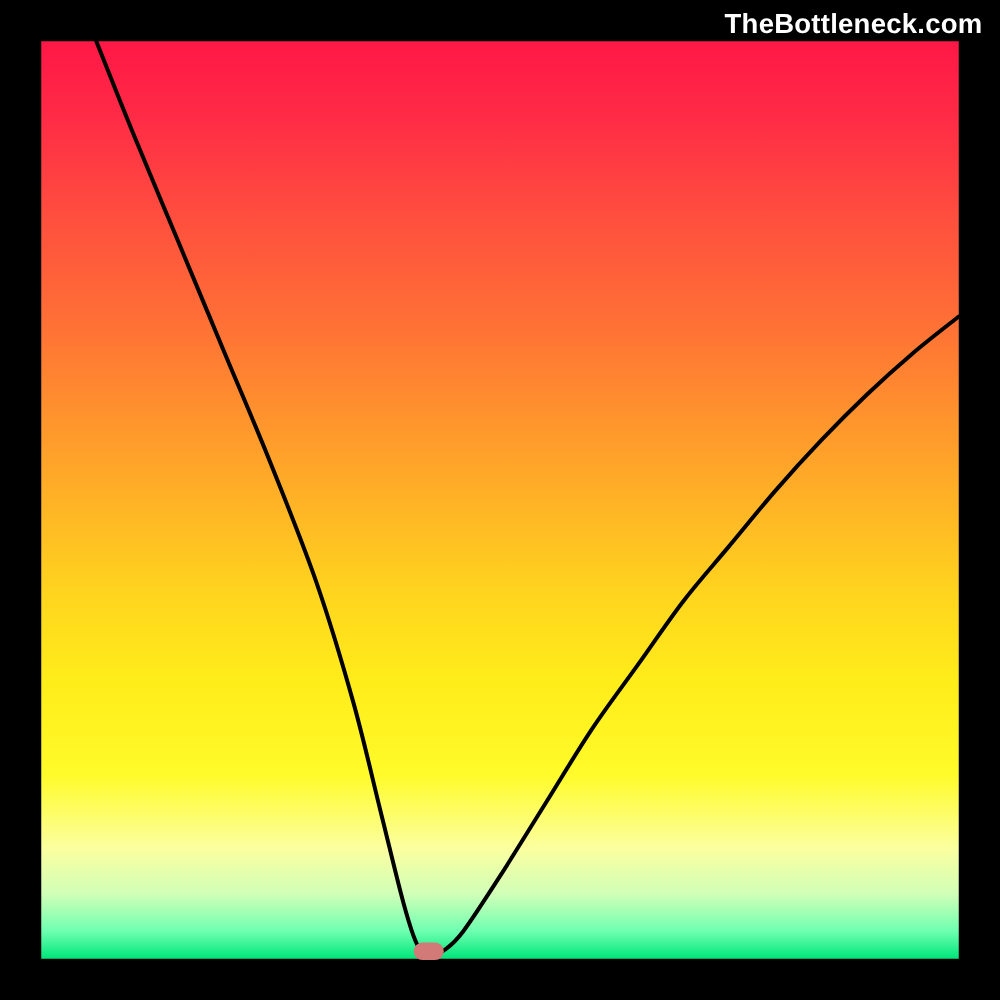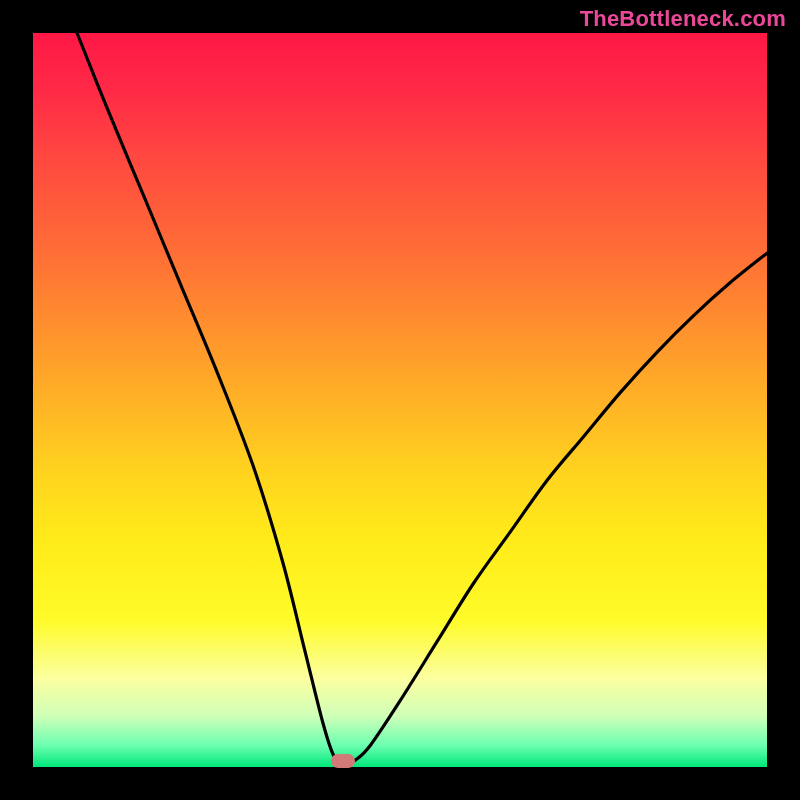--- a/index.html
+++ b/index.html
@@ -32,21 +32,21 @@
       #00e67a 100%
     );
   }
   .watermark {
     position: absolute;
     top: 6px;
     right: 14px;
     font-family: Arial, Helvetica, sans-serif;
     font-size: 22px;
     font-weight: bold;
-    color: #ec4899;
+    color: #ffffff;
     letter-spacing: 0.2px;
   }
   svg.curve {
     position: absolute;
     left: 0; top: 0;
     width: 100%;
     height: 100%;
     overflow: visible;
   }
   .marker {

